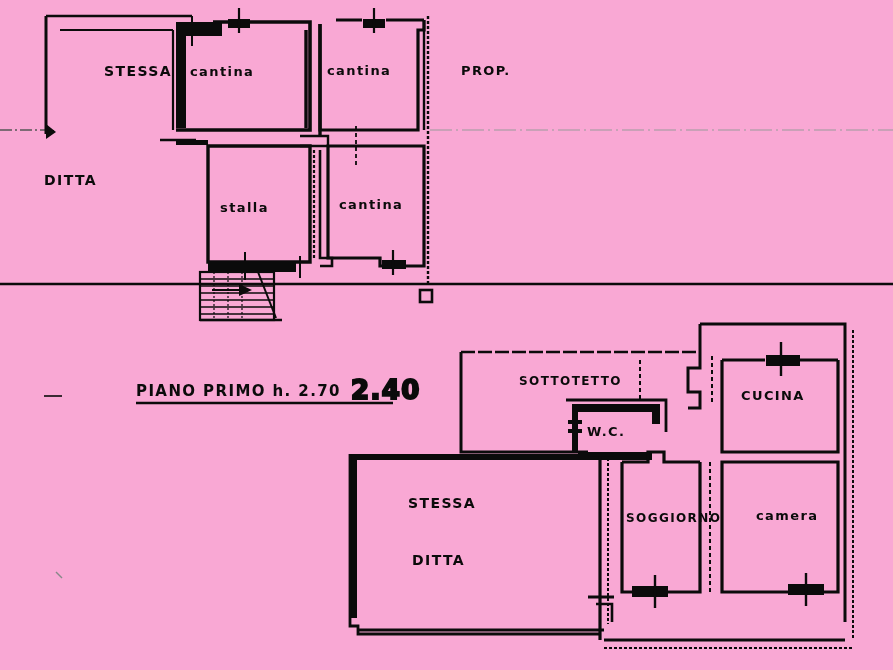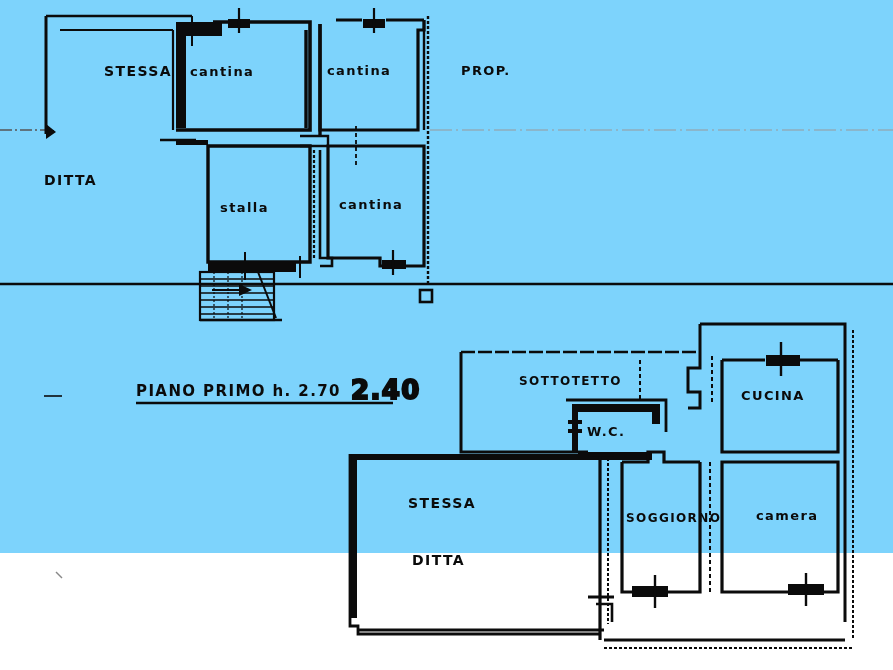--- a/index.html
+++ b/index.html
@@ -10,22 +10,22 @@
   body {
     width: 893px;
     height: 670px;
     font-family: "Liberation Sans", sans-serif;
     overflow: hidden;
     position: relative;
   }
   #plan-root {
     position: relative;
     width: 893px;
-    height: 553px;
-    background: #7dd3fc;
+    height: 670px;
+    background: #f9a8d4;
   }
   #plan-svg {
     position: absolute;
     top: 0;
     left: 0;
     width: 893px;
     height: 670px;
   }
   .hand-label {
     font-family: "DejaVu Sans", sans-serif;

